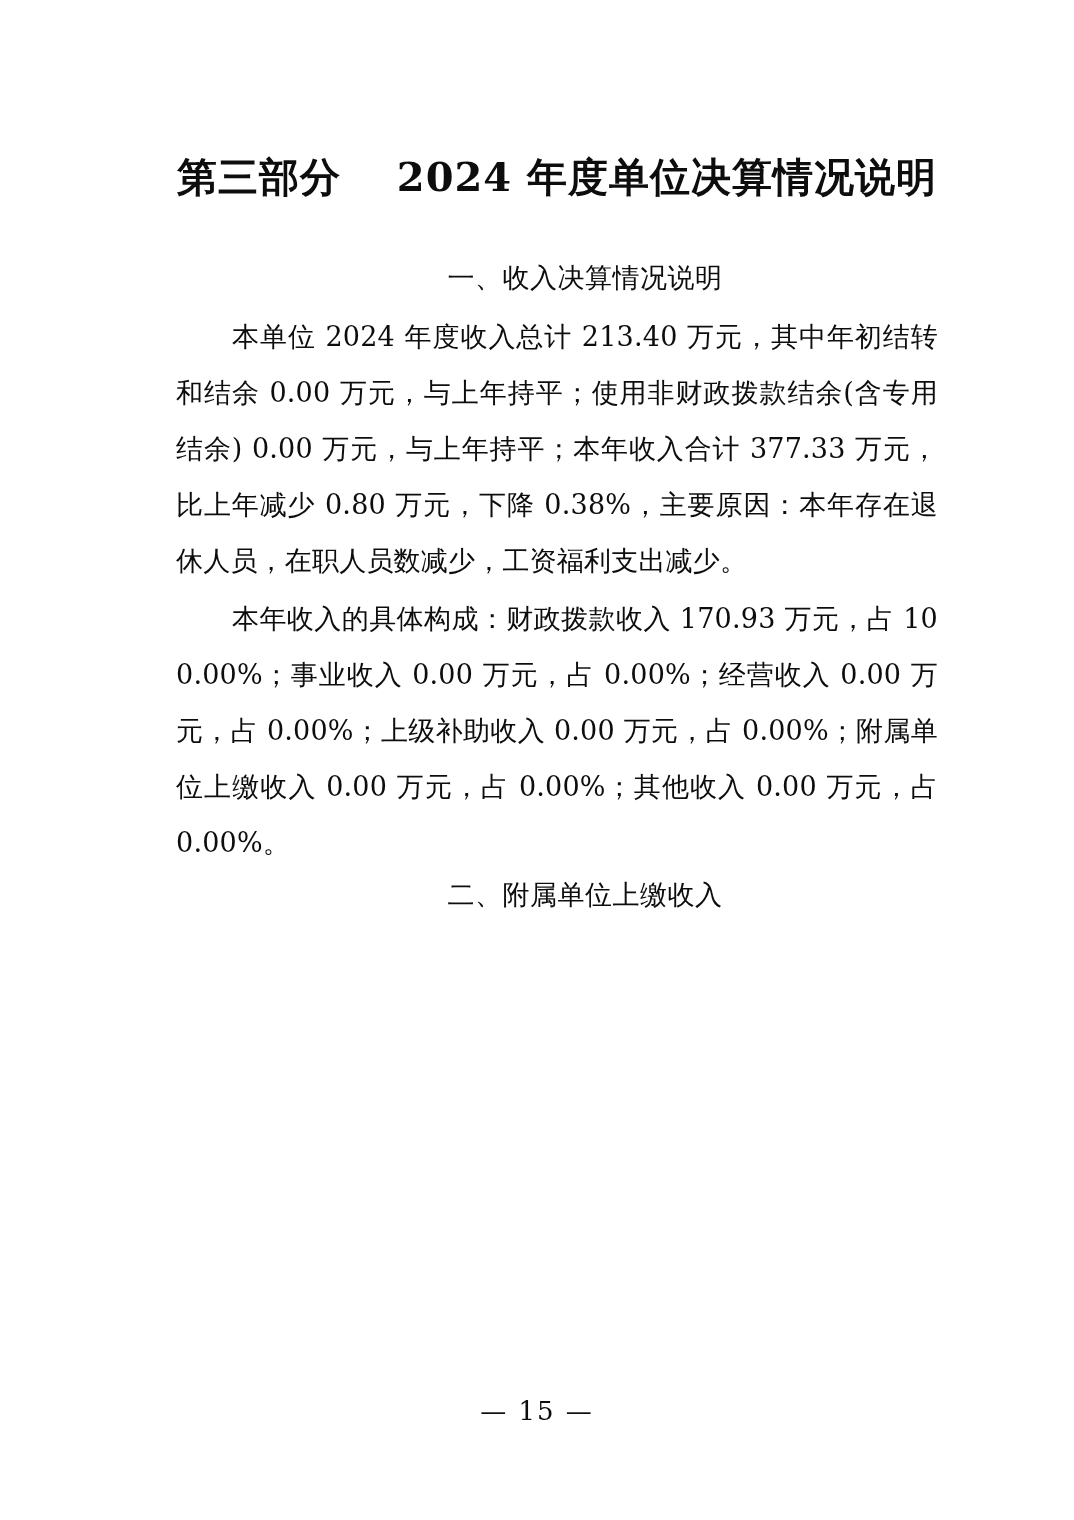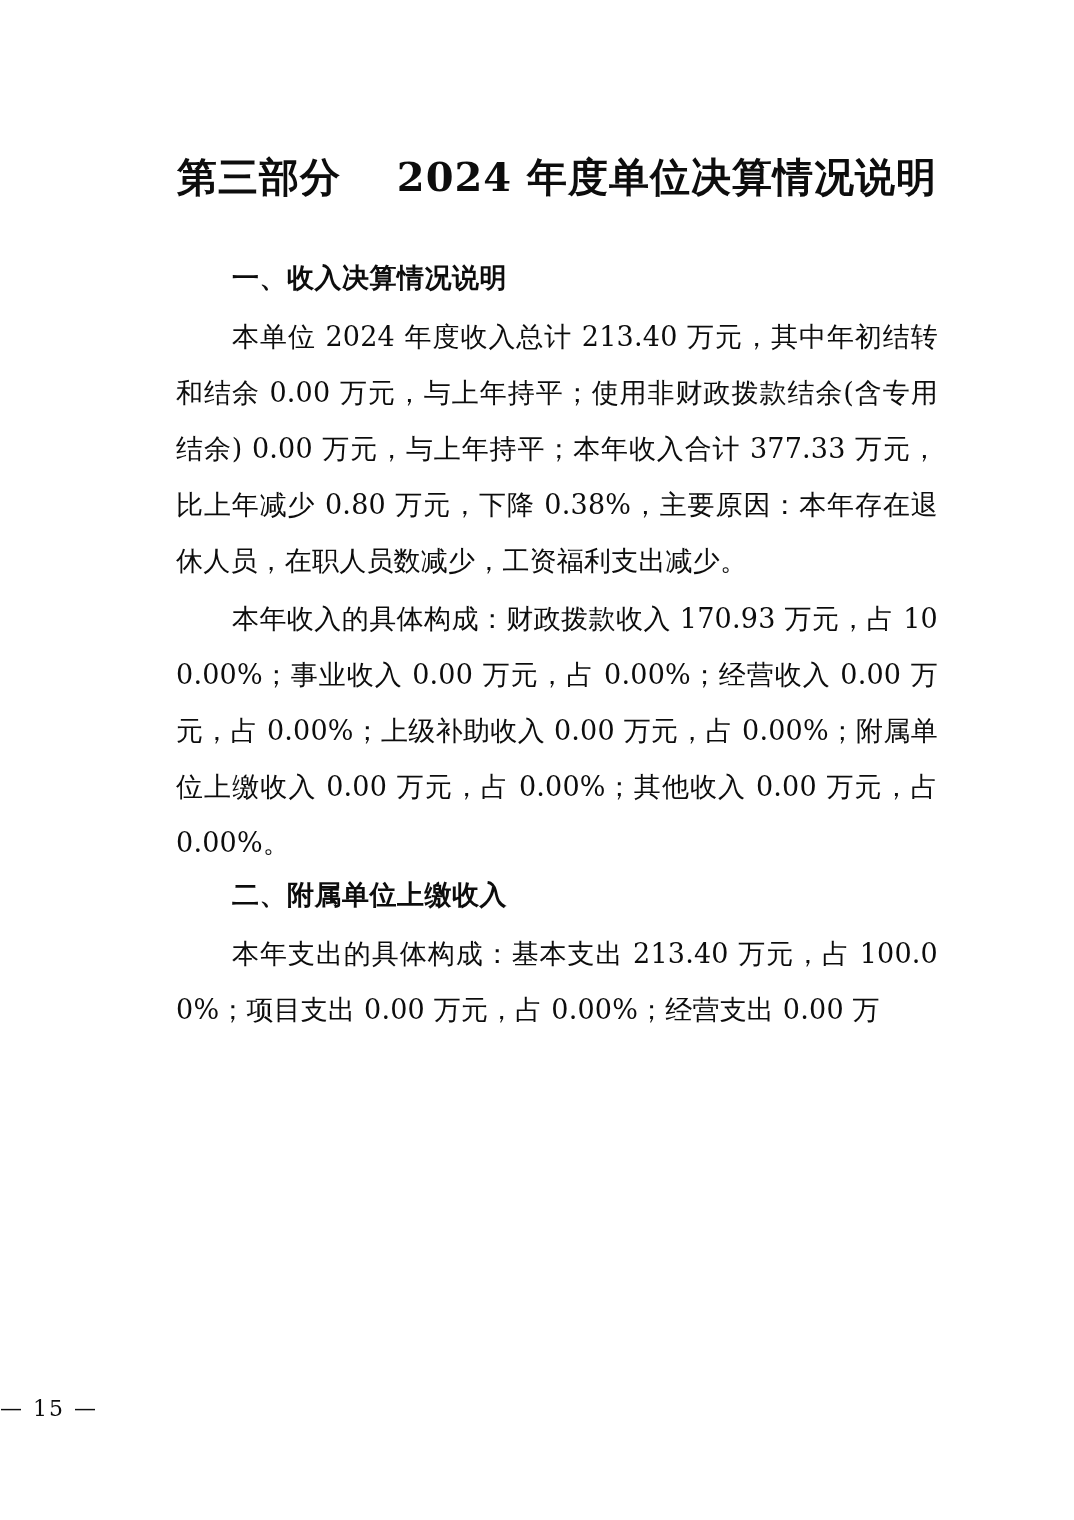--- a/index.html
+++ b/index.html
@@ -29,44 +29,45 @@
     font-weight: 700;
     font-size: 40px;
     line-height: 1.25;
     text-align: center;
     letter-spacing: 1px;
     margin: 0 0 54px 0;
     white-space: pre;
   }
   .section-heading {
     font-family: "DejaVu Sans", "Liberation Sans", sans-serif;
-    font-weight: 700;
+    font-weight: 400;
     font-size: 27px;
     line-height: 1.6;
     margin: 0 0 10px 0;
     text-indent: 56px;
     letter-spacing: 0.5px;
+    text-align: center;
   }
   .para {
     font-size: 27px;
     line-height: 56px;
     margin: 0 0 2px 0;
     text-indent: 56px;
     text-align: justify;
     text-justify: inter-ideograph;
     letter-spacing: 0.2px;
     word-break: break-all;
   }
   .page-number {
     position: absolute;
     left: 0;
     right: 0;
     top: 1396px;
-    text-align: left;
-    font-size: 22px;
+    text-align: center;
+    font-size: 26px;
     font-family: "DejaVu Serif", "Liberation Serif", serif;
     letter-spacing: 2px;
   }
 </style>
 </head>
 <body>
 
 <div class="page">
   <div class="content">
 
@@ -74,18 +75,17 @@
 
     <h2 class="section-heading">一、收入决算情况说明</h2>
 
     <p class="para">本单位 2024 年度收入总计 213.40 万元，其中年初结转和结余 0.00 万元，与上年持平；使用非财政拨款结余(含专用结余) 0.00 万元，与上年持平；本年收入合计 377.33 万元，比上年减少 0.80 万元，下降 0.38%，主要原因：本年存在退休人员，在职人员数减少，工资福利支出减少。</p>
 
     <p class="para">本年收入的具体构成：财政拨款收入 170.93 万元，占 100.00%；事业收入 0.00 万元，占 0.00%；经营收入 0.00 万元，占 0.00%；上级补助收入 0.00 万元，占 0.00%；附属单位上缴收入 0.00 万元，占 0.00%；其他收入 0.00 万元，占 0.00%。</p>
 
     <h2 class="section-heading">二、附属单位上缴收入</h2>
 
 
-    <p class="para">本年支出的具体构成：基本支出 213.40 万元，占 100.00%；项目支出 0.00 万元，占 0.00%；经营支出 0.00 万</p>
 
   </div>
 
   <div class="page-number">— 15 —</div>
 </div>
 
 </body></html>

